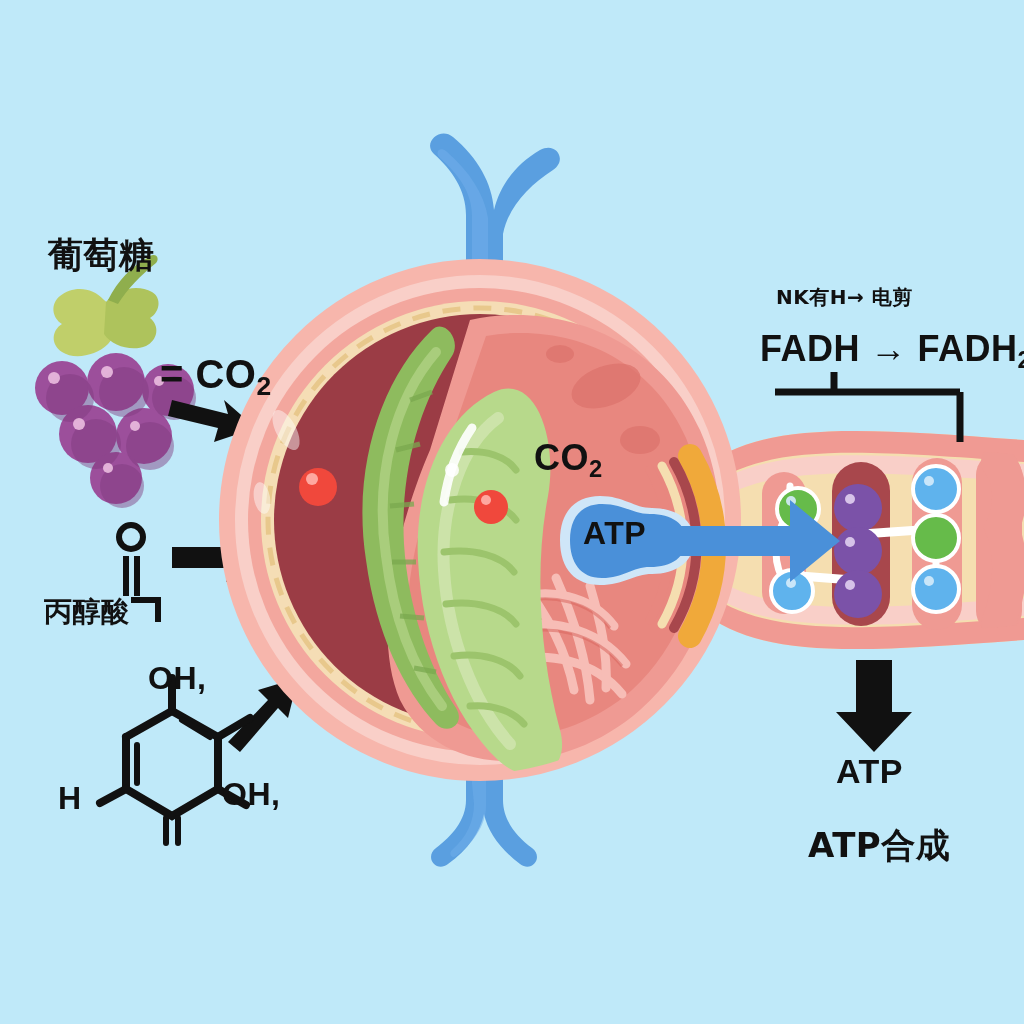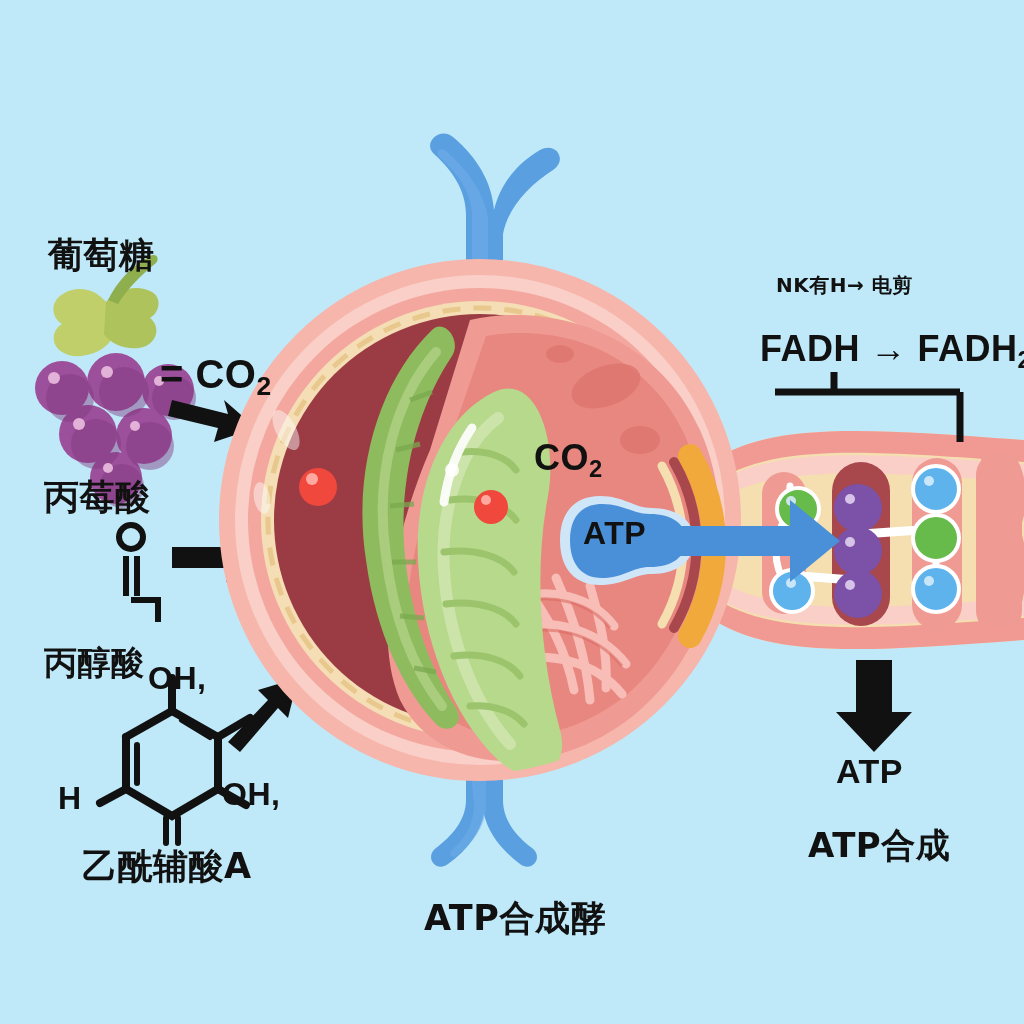--- a/index.html
+++ b/index.html
@@ -32,27 +32,27 @@
     font-weight: bold;
     white-space: nowrap;
     letter-spacing: 0.5px;
   }
   .lbl-cjk {
     font-family: "DejaVu Sans", "Liberation Sans", sans-serif;
   }
   
   #label-glucose      { left: 48px;  top: 232px; font-size: 35px; }
   #label-pyruvate     { left: 44px;  top: 474px; font-size: 35px; }
-  #label-lactate      { left: 44px;  top: 593px; font-size: 33px; margin-top: 48px; }
+  #label-lactate      { left: 44px;  top: 593px; font-size: 28px; }
   #label-acetylcoa    { left: 82px;  top: 843px; font-size: 35px; }
   #label-co2-left     { left: 160px; top: 325px; font-size: 40px; margin-top: 27px; }
   #label-co2-cell     { left: 534px; top: 437px; font-size: 36px; }
   #label-atp-capsule  { left: 583px; top: 515px; font-size: 32px; }
   #label-atp-synthase { left: 424px; top: 895px; font-size: 35px; }
-  #label-nadh-small   { left: 776px; top: 272px; font-size: 20px; }
+  #label-nadh-small   { left: 776px; top: 284px; font-size: 20px; }
   #label-nadh-fadh    { left: 760px; top: 328px; font-size: 36px; }
   #label-atp-out      { left: 836px; top: 752px; font-size: 34px; }
   #label-atp-synth-r  { left: 808px; top: 791px; font-size: 34px; margin-top: 32px; }
 
   .sub { font-size: 0.66em; vertical-align: -0.28em; }
 </style>
 </head>
 <body>
 
 <div id="stage">
@@ -320,39 +320,36 @@
       <path d="M856 660 L892 660 L892 712 L912 712 L874 752 L836 712 L856 712 Z"></path>
     </g>
   </svg>
 
   <div class="lbl lbl-cjk" id="label-glucose">葡萄糖</div>
 
   <div class="lbl" id="label-co2-left">
     <span>= CO</span><span class="sub">2</span>
   </div>
 
-  <div class="lbl lbl-cjk" id="label-pyruvate">丙莓酸</div>
 
   <div class="lbl lbl-cjk" id="label-lactate">丙醇酸</div>
 
-  <div class="lbl lbl-cjk" id="label-acetylcoa">乙酰辅酸A</div>
 
   <div class="lbl" style="left:148px; top:660px; font-size:32px;">OH,</div>
 
   <div class="lbl" style="left:222px; top:776px; font-size:32px;">OH,</div>
 
   <div class="lbl" style="left:58px; top:780px; font-size:32px;">H</div>
 
   <div class="lbl" id="label-co2-cell">
     <span>CO</span><span class="sub">2</span>
   </div>
 
   <div class="lbl" id="label-atp-capsule">ATP</div>
 
-  <div class="lbl lbl-cjk" id="label-atp-synthase">ATP合成酵</div>
 
   <div class="lbl lbl-cjk" id="label-nadh-small">NK有H→ 电剪</div>
 
   <div class="lbl" id="label-nadh-fadh">
     <span>FADH → FADH</span><span class="sub">2</span>
   </div>
 
   <div class="lbl" id="label-atp-out">ATP</div>
 
   <div class="lbl lbl-cjk" id="label-atp-synth-r">ATP合成</div>

